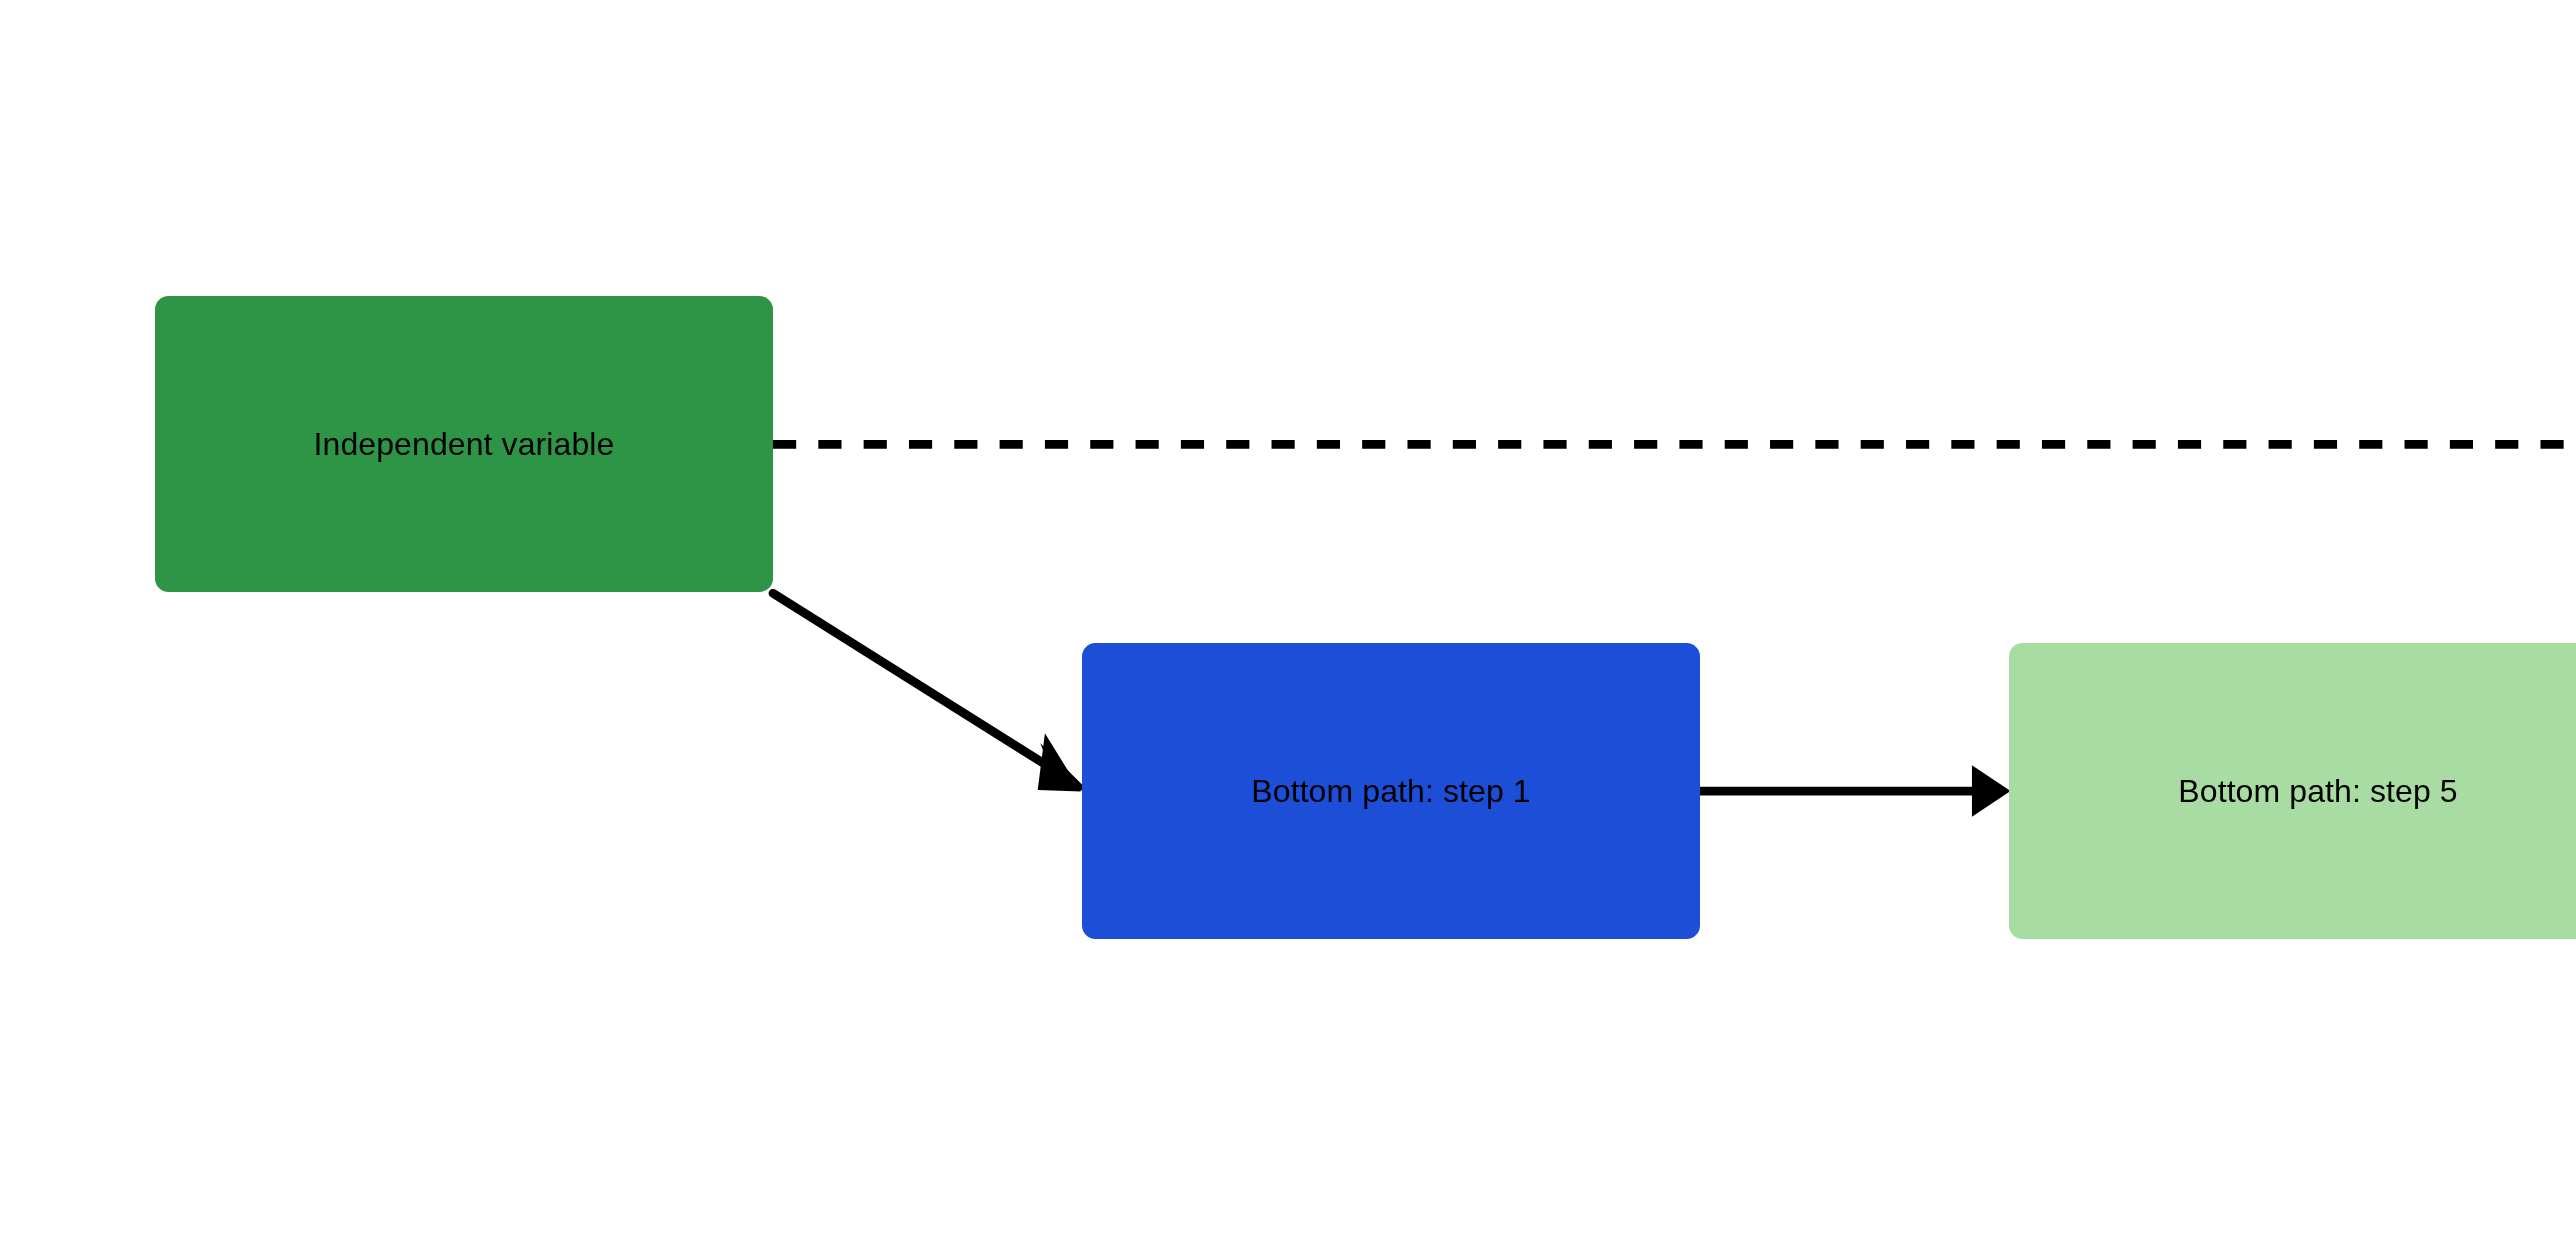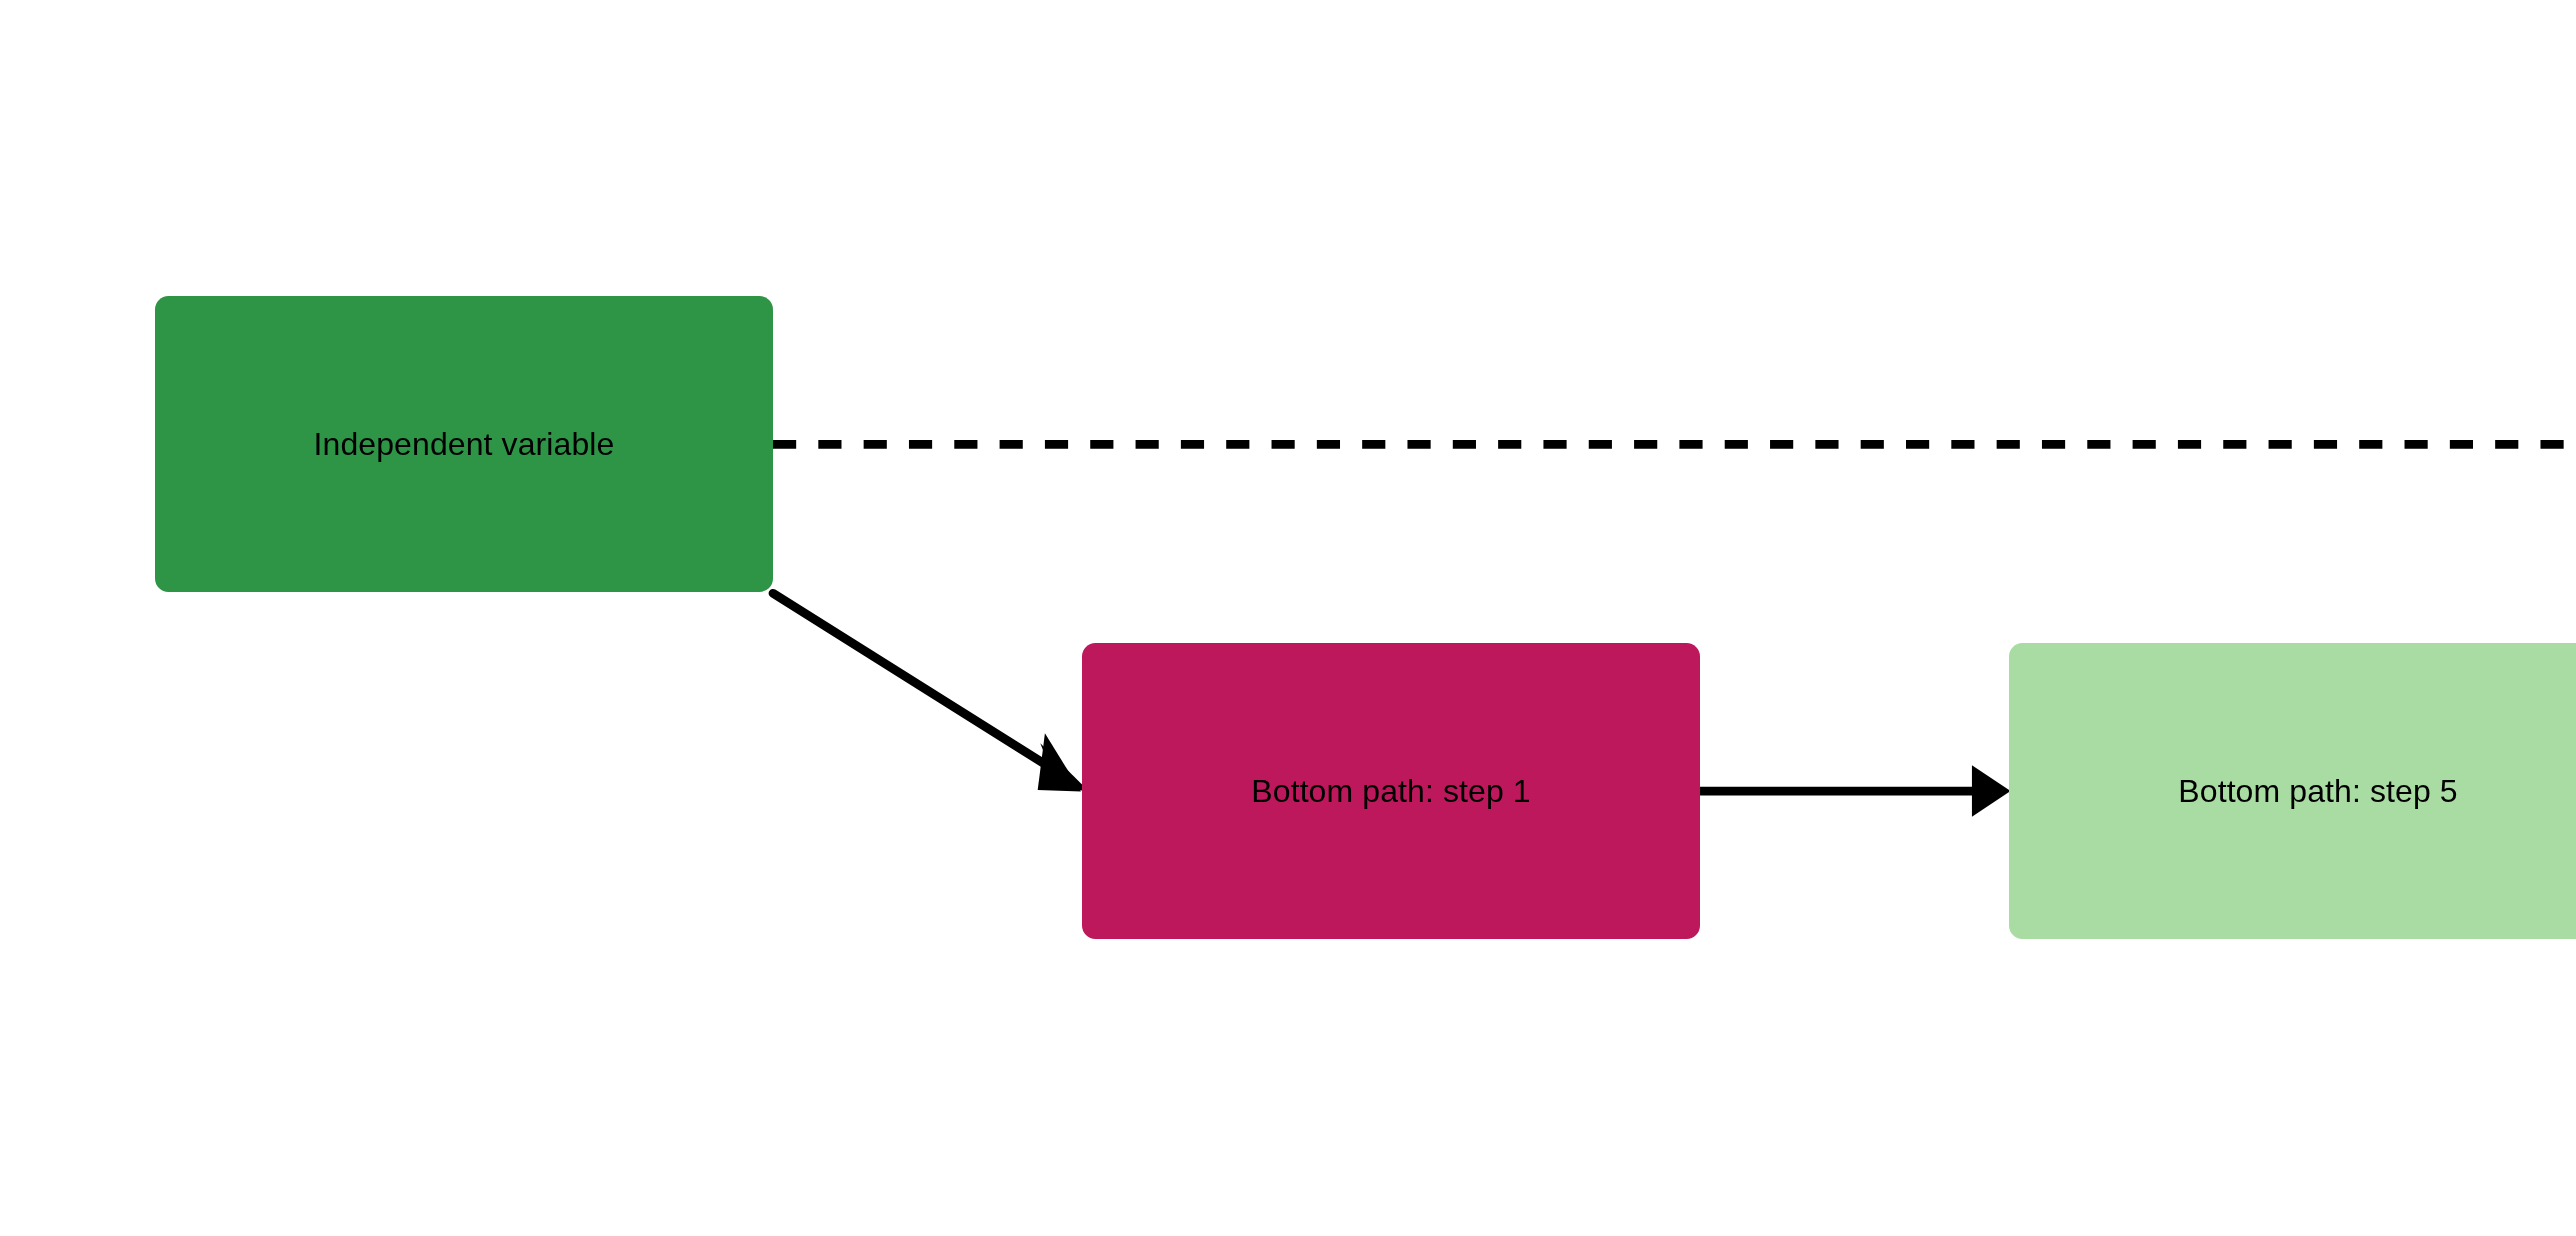--- a/index.html
+++ b/index.html
@@ -47,21 +47,21 @@
     top: 296px;
     width: 618px;
     height: 296px;
     background: #2e9547;
   }
   .node-step1 {
     left: 1082px;
     top: 643px;
     width: 618px;
     height: 296px;
-    background: #be185d;
+    background: #1d4ed8;
   }
   .node-step2 {
     left: 2009px;
     top: 643px;
     width: 618px;
     height: 296px;
     background: #a9dca3;
   }
 </style>
 </head>

